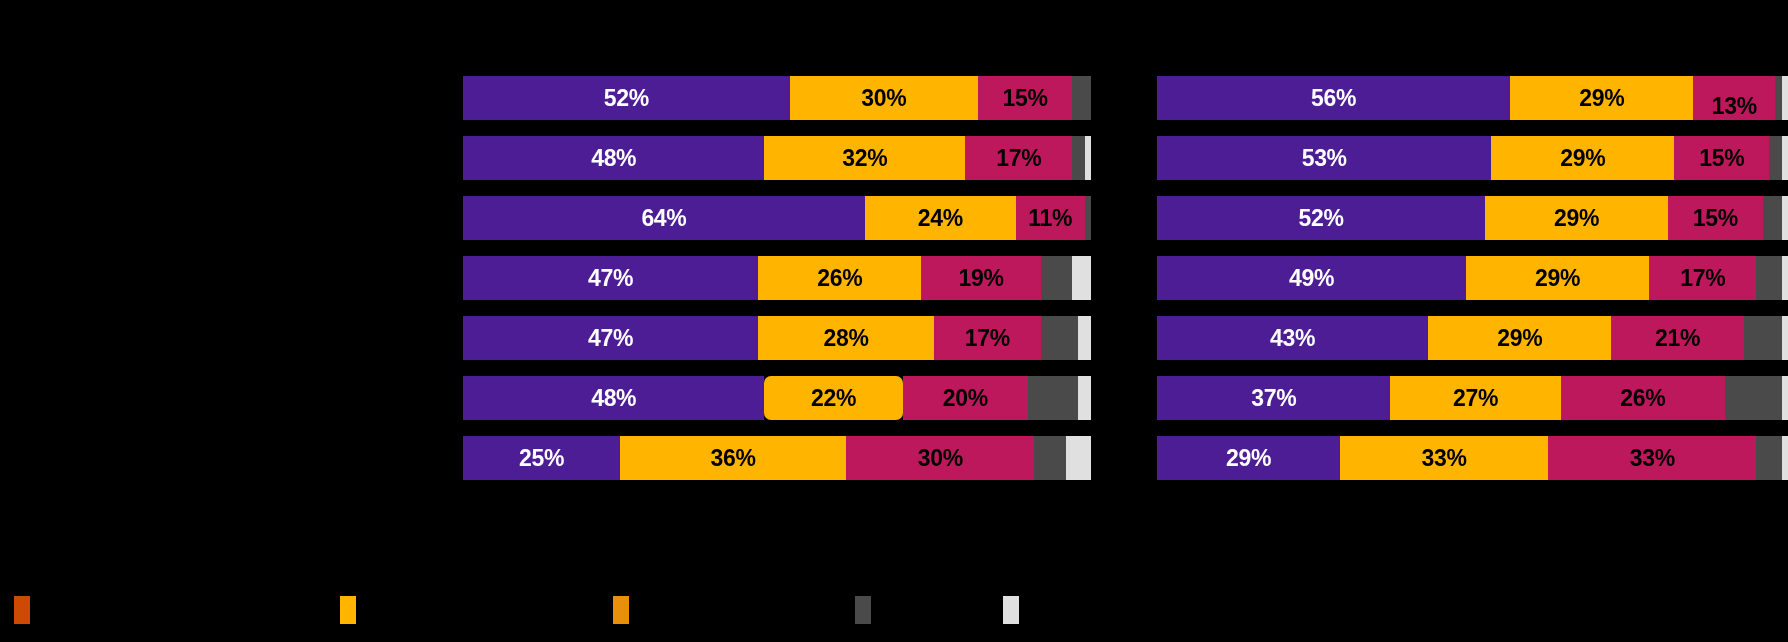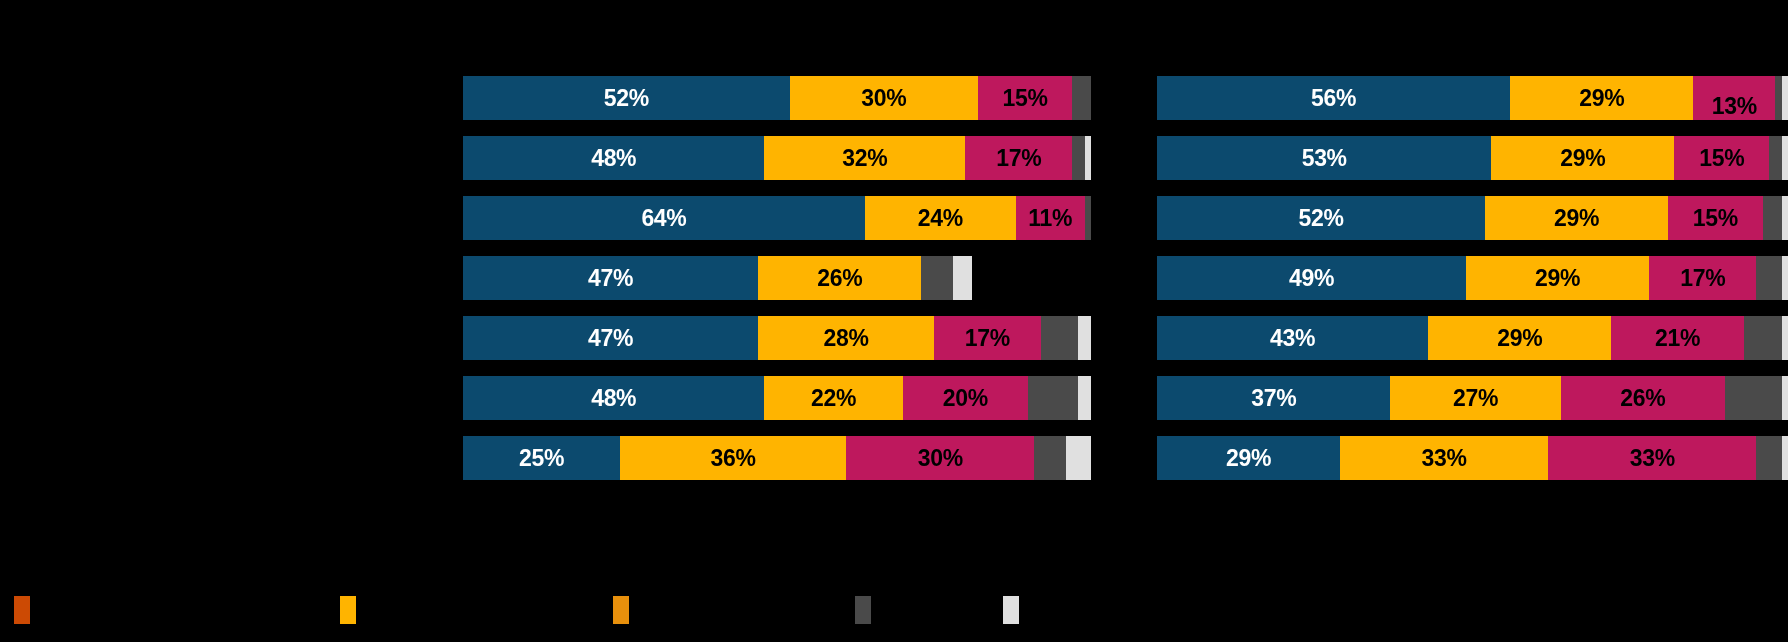--- a/index.html
+++ b/index.html
@@ -38,21 +38,21 @@
     display:flex;
   }
   .seg{
     height:44px;
     display:flex;align-items:center;justify-content:center;
     font-size:23px;font-weight:bold;
     letter-spacing:-0.3px;
     overflow:hidden;
     box-sizing:border-box;
   }
-  .seg.s0{background:#0c4a6e;color:#FFFFFF;}
+  .seg.s0{background:#4c1d95;color:#FFFFFF;}
   .seg.s1{background:#FFB400;color:#000000;}
   .seg.s2{background:#be185d;color:#000000;}
   .seg.s3{background:#4A4A4A;color:#FFFFFF;}
   .seg.s4{background:#E0E0E0;color:#000000;}
 
   
   .legend{
     position:absolute;left:0;top:590px;
     width:1788px;height:40px;
   }
@@ -140,41 +140,44 @@
           </div>
           <div class="seg s3" style="width: 1%;"></div>
         </div>
         <div class="bar-row" style="top: 180px;">
           <div class="seg s0" style="width: 47%;">
             <span>47%</span>
           </div>
           <div class="seg s1" style="width: 26%;">
             <span>26%</span>
           </div>
+          <div class="seg s2" style="width: 19%;">
+            <span>19%</span>
+          </div>
           <div class="seg s3" style="width: 5%;"></div>
           <div class="seg s4" style="width: 3%;"></div>
         </div>
         <div class="bar-row" style="top: 240px;">
           <div class="seg s0" style="width: 47%;">
             <span>47%</span>
           </div>
           <div class="seg s1" style="width: 28%;">
             <span>28%</span>
           </div>
           <div class="seg s2" style="width: 17%;">
             <span>17%</span>
           </div>
           <div class="seg s3" style="width: 6%;"></div>
           <div class="seg s4" style="width: 2%;"></div>
         </div>
         <div class="bar-row" style="top: 300px;">
           <div class="seg s0" style="width: 48%;">
             <span>48%</span>
           </div>
-          <div class="seg s1" style="width: 22%;">
+          <div class="seg s1" style="width: 22%; border-radius: 7px;">
             <span>22%</span>
           </div>
           <div class="seg s2" style="width: 20%;">
             <span>20%</span>
           </div>
           <div class="seg s3" style="width: 8%;"></div>
           <div class="seg s4" style="width: 2%;"></div>
         </div>
         <div class="bar-row" style="top: 360px;">
           <div class="seg s0" style="width: 25%;">

